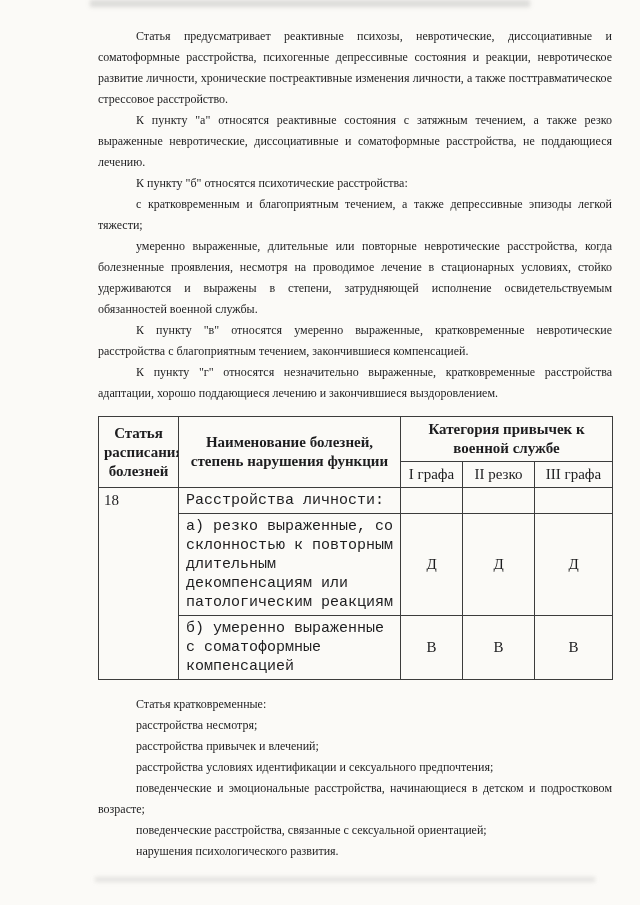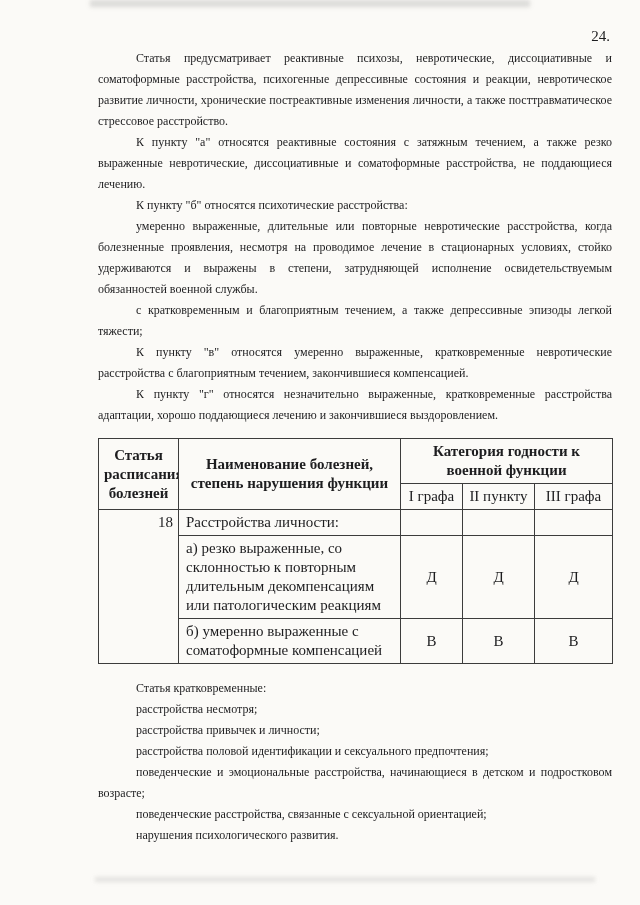--- a/index.html
+++ b/index.html
@@ -47,22 +47,22 @@
     line-height: 19px;
   }
   .disease-table th, .disease-table td {
     border: 1px solid #3c3c3c;
     padding: 3px 5px;
     vertical-align: middle;
     overflow: hidden;
   }
   .disease-table th { font-weight: bold; text-align: center; }
   .disease-table th.sub-head { font-weight: normal; }
-  .disease-table td.article-cell { text-align: right; vertical-align: top; margin-left: 6px; }
-  .disease-table td.name-cell { text-align: left; padding-left: 7px; }
+  .disease-table td.article-cell { text-align: left; vertical-align: top; margin-left: 6px; }
+  .disease-table td.name-cell { text-align: left; padding-left: 7px; font-family: Liberation Mono, monospace; }
   .disease-table td.cat-cell { text-align: center; }
 
   .bottom-block { margin-top: 14px; }
 
   .artifact {
     position: absolute;
     pointer-events: none;
     filter: blur(2px);
   }
   .artifact-top {
@@ -76,47 +76,46 @@
 </style>
 </head>
 <body>
 
 <div class="page">
 
   <div class="artifact artifact-top"></div>
 
   <div class="content">
 
-    <div class="page-number">24.</div>
 
     <p class="para">Статья предусматривает реактивные психозы, невротические, диссоциативные и соматоформные расстройства, психогенные депрессивные состояния и реакции, невротическое развитие личности, хронические постреактивные изменения личности, а также посттравматическое стрессовое расстройство.</p>
     <p class="para">К пункту "а" относятся реактивные состояния с затяжным течением, а также резко выраженные невротические, диссоциативные и соматоформные расстройства, не поддающиеся лечению.</p>
     <p class="para">К пункту "б" относятся психотические расстройства:</p>
+    <p class="para">с кратковременным и благоприятным течением, а также депрессивные эпизоды легкой тяжести;</p>
     <p class="para">умеренно выраженные, длительные или повторные невротические расстройства, когда болезненные проявления, несмотря на проводимое лечение в стационарных условиях, стойко удерживаются и выражены в степени, затрудняющей исполнение освидетельствуемым обязанностей военной службы.</p>
-    <p class="para">с кратковременным и благоприятным течением, а также депрессивные эпизоды легкой тяжести;</p>
     <p class="para">К пункту "в" относятся умеренно выраженные, кратковременные невротические расстройства с благоприятным течением, закончившиеся компенсацией.</p>
     <p class="para">К пункту "г" относятся незначительно выраженные, кратковременные расстройства адаптации, хорошо поддающиеся лечению и закончившиеся выздоровлением.</p>
 
     <table class="disease-table">
       <colgroup>
         <col style="width:80px">
         <col style="width:222px">
         <col style="width:62px">
         <col style="width:72px">
         <col style="width:78px">
       </colgroup>
       <thead>
         <tr>
           <th rowspan="2">Статья расписания болезней</th>
           <th rowspan="2">Наименование болезней, степень нарушения функции</th>
-          <th colspan="3">Категория годности к военной функции</th>
+          <th colspan="3">Категория привычек к военной службе</th>
         </tr>
         <tr>
           <th class="sub-head">I графа</th>
-          <th class="sub-head">II пункту</th>
+          <th class="sub-head">II резко</th>
           <th class="sub-head">III графа</th>
         </tr>
       </thead>
       <tbody>
         <tr>
           <td class="article-cell" rowspan="3">18</td>
           <td class="name-cell">Расстройства личности:</td>
           <td class="cat-cell"></td>
           <td class="cat-cell"></td>
           <td class="cat-cell"></td>
@@ -132,22 +131,22 @@
           <td class="cat-cell">В</td>
           <td class="cat-cell">В</td>
           <td class="cat-cell">В</td>
         </tr>
       </tbody>
     </table>
 
     <div class="bottom-block">
       <p class="para">Статья кратковременные:</p>
       <p class="para">расстройства несмотря;</p>
-      <p class="para">расстройства привычек и личности;</p>
-      <p class="para">расстройства половой идентификации и сексуального предпочтения;</p>
+      <p class="para">расстройства привычек и влечений;</p>
+      <p class="para">расстройства условиях идентификации и сексуального предпочтения;</p>
       <p class="para">поведенческие и эмоциональные расстройства, начинающиеся в детском и подростковом возрасте;</p>
       <p class="para">поведенческие расстройства, связанные с сексуальной ориентацией;</p>
       <p class="para">нарушения психологического развития.</p>
 
     </div>
 
   </div>
 
   <div class="artifact artifact-bottom"></div>
 

